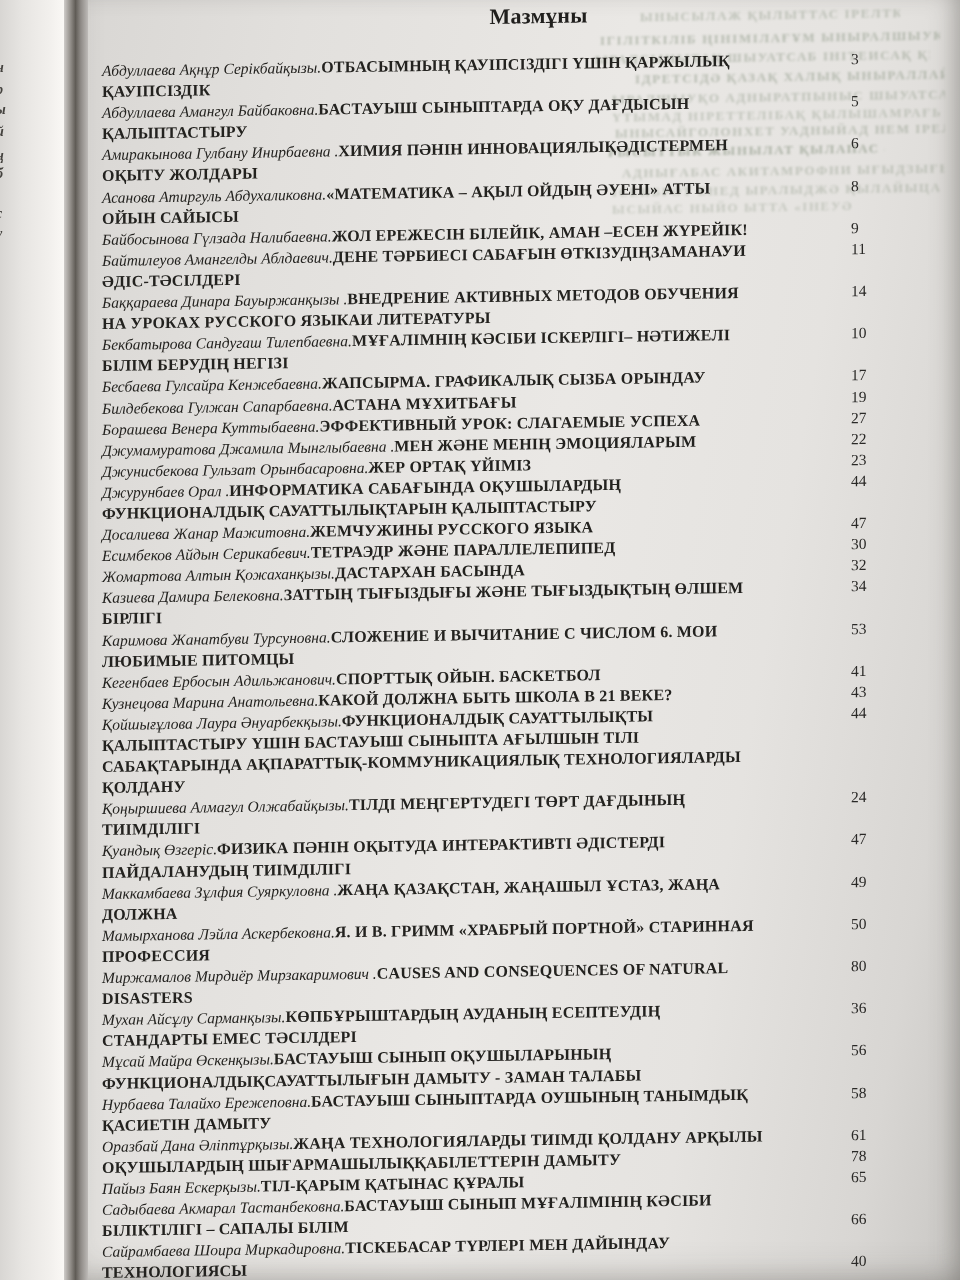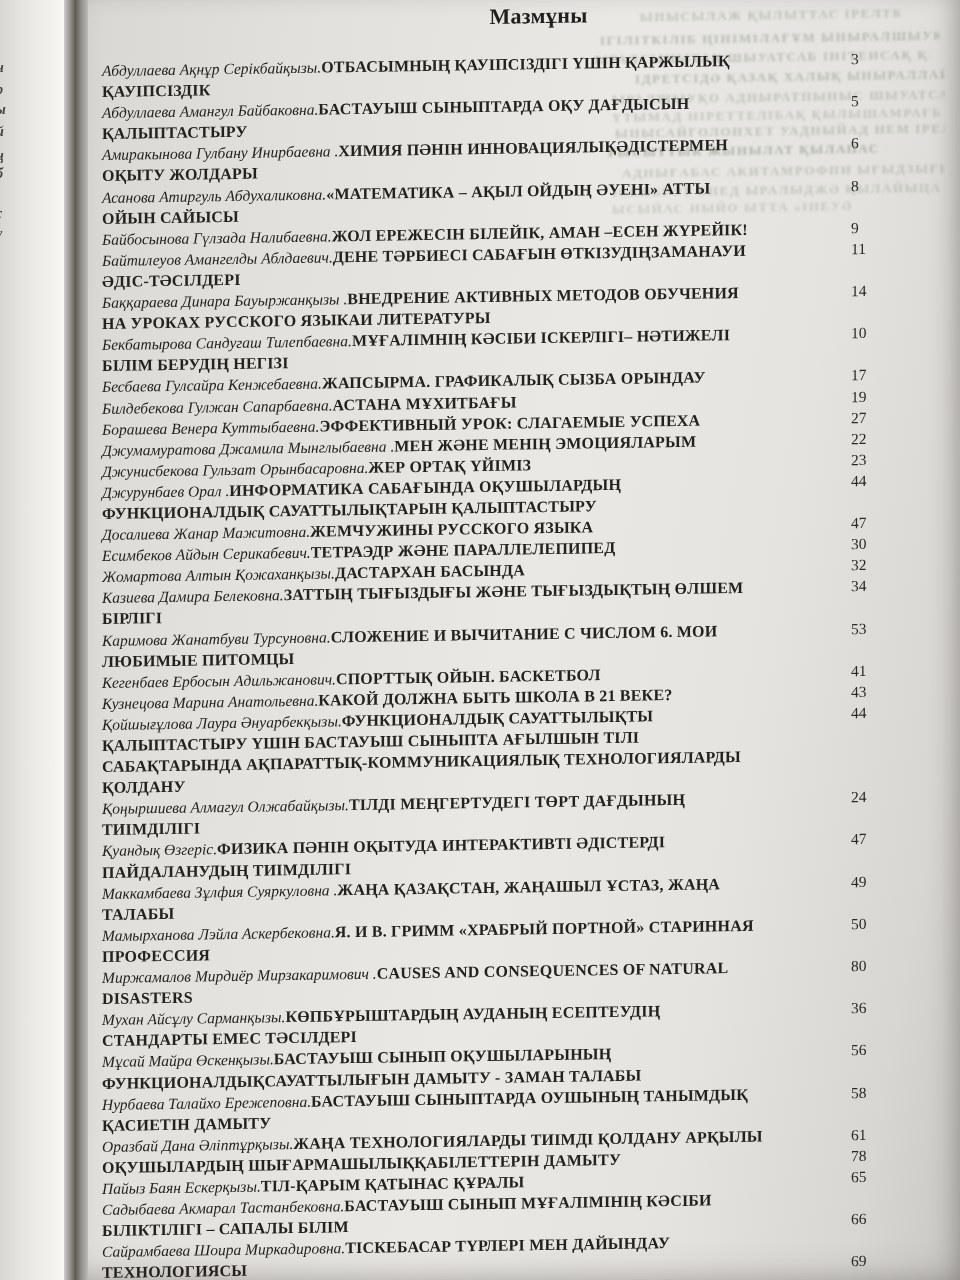--- a/index.html
+++ b/index.html
@@ -121,34 +121,34 @@
           <div class="line"><span class="a">Кузнецова Марина Анатольевна.</span><span class="t">КАКОЙ ДОЛЖНА БЫТЬ ШКОЛА В 21 ВЕКЕ?</span><span class="num">43</span></div>
           <div class="line"><span class="a">Қойшығұлова Лаура Әнуарбекқызы.</span><span class="t">ФУНКЦИОНАЛДЫҚ САУАТТЫЛЫҚТЫ</span><span class="num">44</span></div>
           <div class="line"><span class="t">ҚАЛЫПТАСТЫРУ ҮШІН БАСТАУЫШ СЫНЫПТА АҒЫЛШЫН ТІЛІ</span></div>
           <div class="line"><span class="t">САБАҚТАРЫНДА АҚПАРАТТЫҚ-КОММУНИКАЦИЯЛЫҚ ТЕХНОЛОГИЯЛАРДЫ</span></div>
           <div class="line"><span class="t">ҚОЛДАНУ</span></div>
           <div class="line"><span class="a">Қоңыршиева Алмагул Олжабайқызы.</span><span class="t">ТІЛДІ МЕҢГЕРТУДЕГІ ТӨРТ ДАҒДЫНЫҢ</span><span class="num">24</span></div>
           <div class="line"><span class="t">ТИІМДІЛІГІ</span></div>
           <div class="line"><span class="a">Қуандық Өзгеріс.</span><span class="t">ФИЗИКА ПӘНІН ОҚЫТУДА ИНТЕРАКТИВТІ ӘДІСТЕРДІ</span><span class="num">47</span></div>
           <div class="line"><span class="t">ПАЙДАЛАНУДЫҢ ТИІМДІЛІГІ</span></div>
           <div class="line"><span class="a">Маккамбаева Зұлфия Суяркуловна .</span><span class="t">ЖАҢА ҚАЗАҚСТАН, ЖАҢАШЫЛ ҰСТАЗ, ЖАҢА</span><span class="num">49</span></div>
-          <div class="line"><span class="t">ТАЛАБЫ</span></div>
+          <div class="line"><span class="t">ДОЛЖНА</span></div>
           <div class="line"><span class="a">Мамырханова Лэйла Аскербековна.</span><span class="t">Я. И В. ГРИММ «ХРАБРЫЙ ПОРТНОЙ» СТАРИННАЯ</span><span class="num">50</span></div>
           <div class="line"><span class="t">ПРОФЕССИЯ</span></div>
           <div class="line"><span class="a">Миржамалов Мирдиёр Мирзакаримович .</span><span class="t">CAUSES AND CONSEQUENCES OF NATURAL</span><span class="num">80</span></div>
           <div class="line"><span class="t">DISASTERS</span></div>
           <div class="line"><span class="a">Мухан Айсұлу Сарманқызы.</span><span class="t">КӨПБҰРЫШТАРДЫҢ АУДАНЫҢ ЕСЕПТЕУДІҢ</span><span class="num">36</span></div>
           <div class="line"><span class="t">СТАНДАРТЫ ЕМЕС ТӘСІЛДЕРІ</span></div>
           <div class="line"><span class="a">Мұсай Майра Өскенқызы.</span><span class="t">БАСТАУЫШ СЫНЫП ОҚУШЫЛАРЫНЫҢ</span><span class="num">56</span></div>
           <div class="line"><span class="t">ФУНКЦИОНАЛДЫҚСАУАТТЫЛЫҒЫН ДАМЫТУ - ЗАМАН ТАЛАБЫ</span></div>
           <div class="line"><span class="a">Нурбаева Талайхо Ережеповна.</span><span class="t">БАСТАУЫШ СЫНЫПТАРДА ОУШЫНЫҢ ТАНЫМДЫҚ</span><span class="num">58</span></div>
           <div class="line"><span class="t">ҚАСИЕТІН ДАМЫТУ</span></div>
           <div class="line"><span class="a">Оразбай Дана Әліптұрқызы.</span><span class="t">ЖАҢА ТЕХНОЛОГИЯЛАРДЫ ТИІМДІ ҚОЛДАНУ АРҚЫЛЫ</span><span class="num">61</span></div>
           <div class="line"><span class="t">ОҚУШЫЛАРДЫҢ ШЫҒАРМАШЫЛЫҚҚАБІЛЕТТЕРІН ДАМЫТУ</span><span class="num">78</span></div>
           <div class="line"><span class="a">Пайыз Баян Ескерқызы.</span><span class="t">ТІЛ-ҚАРЫМ ҚАТЫНАС ҚҰРАЛЫ</span><span class="num">65</span></div>
           <div class="line"><span class="a">Садыбаева Акмарал Тастанбековна.</span><span class="t">БАСТАУЫШ СЫНЫП МҰҒАЛІМІНІҢ КӘСІБИ</span></div>
           <div class="line"><span class="t">БІЛІКТІЛІГІ – САПАЛЫ БІЛІМ</span><span class="num">66</span></div>
           <div class="line"><span class="a">Сайрамбаева Шоира Миркадировна.</span><span class="t">ТІСКЕБАСАР ТҮРЛЕРІ МЕН ДАЙЫНДАУ</span></div>
-          <div class="line"><span class="t">ТЕХНОЛОГИЯСЫ</span><span class="num">69</span></div>
+          <div class="line"><span class="t">ТЕХНОЛОГИЯСЫ</span><span class="num">40</span></div>
         </div>
     </div>
   </div>
 </div>
 
 </body></html>

